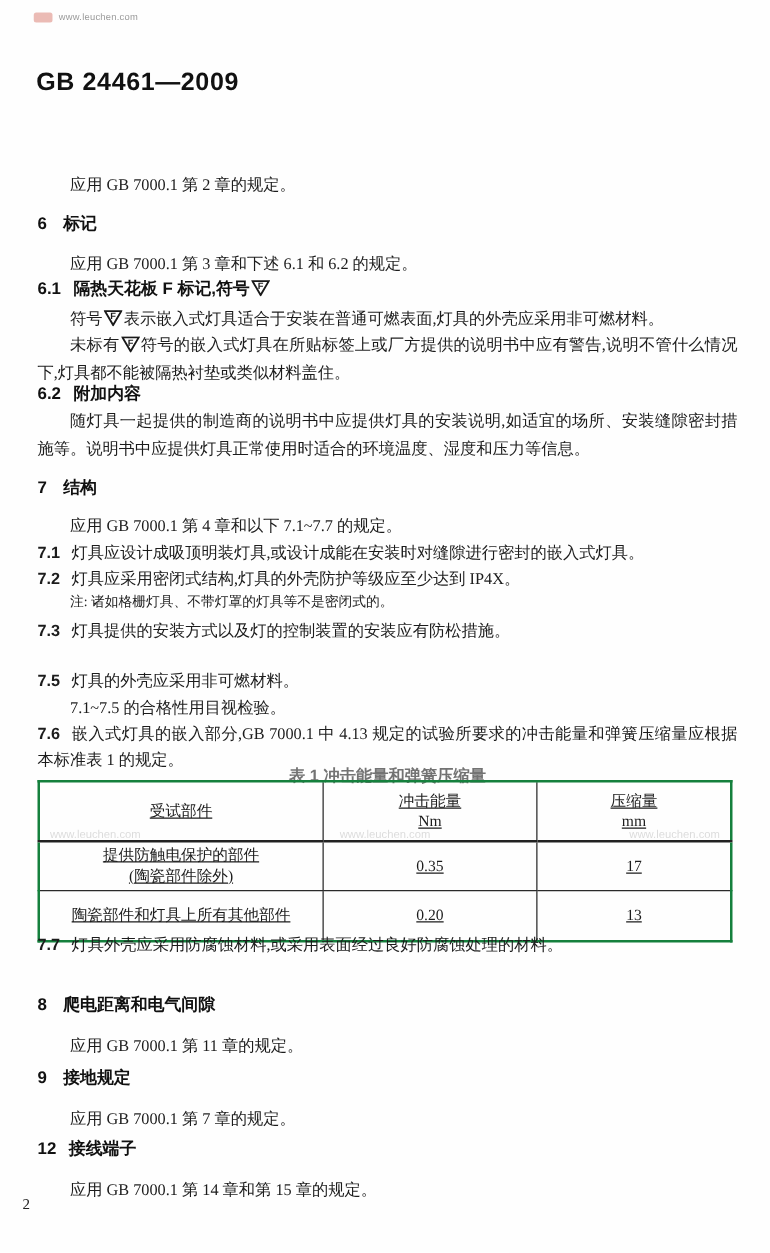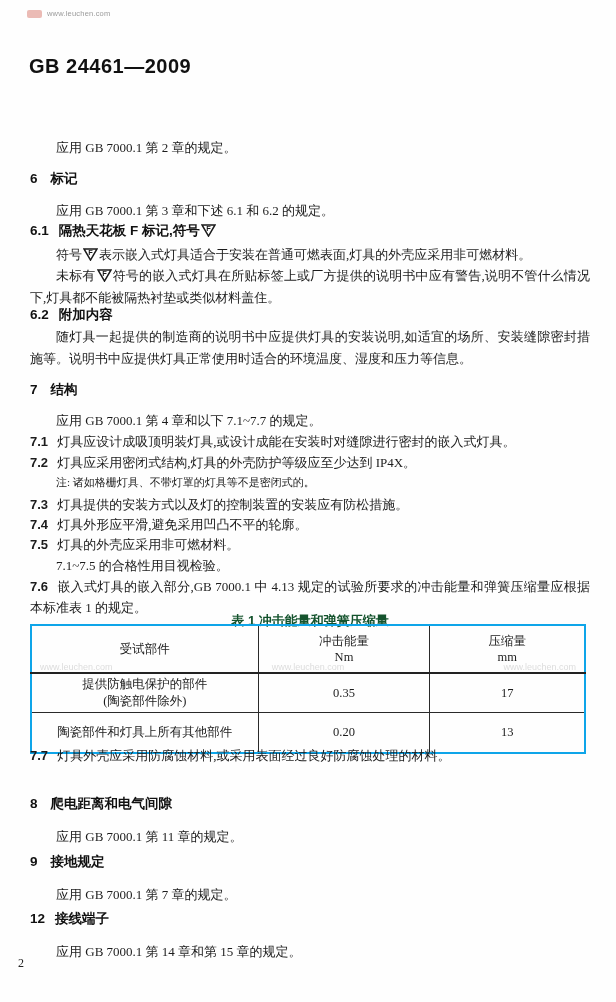--- a/index.html
+++ b/index.html
@@ -19,26 +19,26 @@
   .sec{font-family:"Liberation Sans","DejaVu Sans",sans-serif;font-weight:bold;
     font-size:13.5px;line-height:20px;color:#111;}
   .sec .num{margin-right:13px;}
   .ind{text-indent:2em;}
   .just{text-align:justify;}
   .clause{font-size:13px;}
   .cnum{font-family:"Liberation Sans","DejaVu Sans",sans-serif;font-weight:bold;margin-right:.7em;}
   .note{font-size:11px;line-height:16px;left:56px;color:#222;}
   .fmark{width:15px;height:13px;vertical-align:-2px;margin:0 1px;}
   .tbl-title{position:absolute;left:30px;right:26px;text-align:center;
-    font-family:"Liberation Sans","DejaVu Sans",sans-serif;font-weight:bold;font-size:13px;color:#14532d;}
+    font-family:"Liberation Sans","DejaVu Sans",sans-serif;font-weight:bold;font-size:13px;color:#737373;}
   .tbl-wrap{position:absolute;left:30px;width:556px;}
   table.t1{width:100%;border-collapse:collapse;table-layout:fixed;font-size:12.5px;color:#1c1c1c;}
   table.t1 td,table.t1 th{border:1px solid #2a2a2a;text-align:center;vertical-align:middle;
     font-weight:normal;padding:2px 4px;line-height:17px;}
-  table.t1{border:2px solid #0ea5e9;}
+  table.t1{border:2px solid #15803d;text-decoration:underline;}
   table.t1 thead th{border-bottom:2px solid #222;}
   .unit{display:block;line-height:15px;}
   .tbl-watermark{position:absolute;left:10px;right:10px;top:38px;display:flex;justify-content:space-between;
     font-family:"Liberation Sans",sans-serif;font-size:9px;color:rgba(60,60,60,.18);pointer-events:none;}
   .page-number{position:absolute;left:18px;top:956px;font-size:12px;color:#222;}
 </style>
 </head>
 <body>
 
 <div class="page">
@@ -73,21 +73,20 @@
   <h3 class="b sec" style="top:305px"><span class="num" style="margin-right:10px">6.2</span><span>附加内容</span></h3>
   <p class="b ind just" style="top:326px">随灯具一起提供的制造商的说明书中应提供灯具的安装说明,如适宜的场所、安装缝隙密封措施等。说明书中应提供灯具正常使用时适合的环境温度、湿度和压力等信息。</p>
 
   <h2 class="b sec" style="top:380px"><span class="num">7</span><span>结构</span></h2>
   <p class="b ind" style="top:410px">应用 GB 7000.1 第 4 章和以下 7.1~7.7 的规定。</p>
 
   <p class="b clause" style="top:431px"><b class="cnum">7.1</b><span>灯具应设计成吸顶明装灯具,或设计成能在安装时对缝隙进行密封的嵌入式灯具。</span></p>
   <p class="b clause" style="top:452px"><b class="cnum">7.2</b><span>灯具应采用密闭式结构,灯具的外壳防护等级应至少达到 IP4X。</span></p>
   <p class="b note" style="top:474px">注: 诸如格栅灯具、不带灯罩的灯具等不是密闭式的。</p>
   <p class="b clause" style="top:494px"><b class="cnum">7.3</b><span>灯具提供的安装方式以及灯的控制装置的安装应有防松措施。</span></p>
-  <p class="b clause" style="top:514px"><b class="cnum">7.4</b><span>灯具外形应平滑,避免采用凹凸不平的轮廓。</span></p>
   <p class="b clause" style="top:534px"><b class="cnum">7.5</b><span>灯具的外壳应采用非可燃材料。</span></p>
   <p class="b ind" style="top:555px">7.1~7.5 的合格性用目视检验。</p>
   <p class="b clause just" style="top:576px;line-height:21px"><b class="cnum">7.6</b><span>嵌入式灯具的嵌入部分,GB 7000.1 中 4.13 规定的试验所要求的冲击能量和弹簧压缩量应根据本标准表 1 的规定。</span></p>
 
   <div class="tbl-title" style="top:612px">表 1  冲击能量和弹簧压缩量</div>
   <div class="tbl-wrap" style="top:624px">
     <table class="t1">
       <colgroup>
           <col style="width:41%">
           <col style="width:31%">

